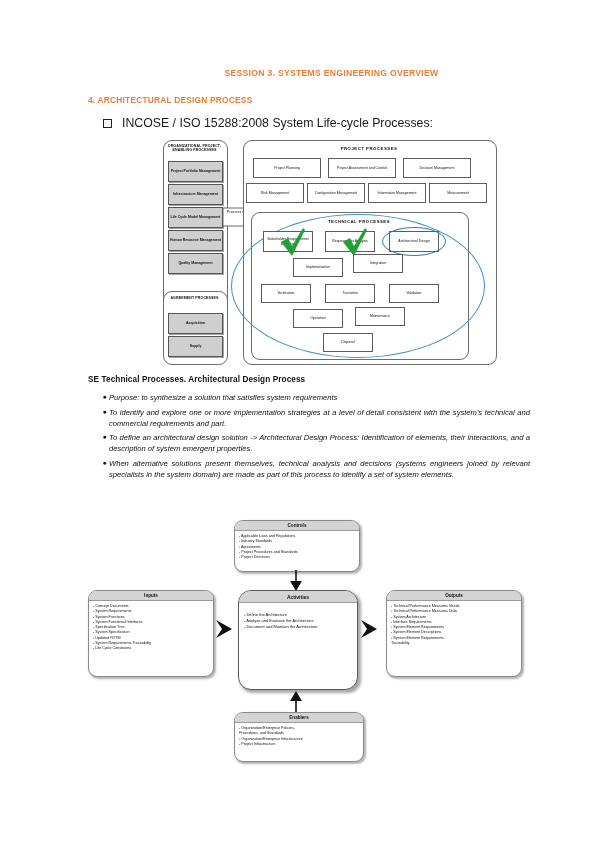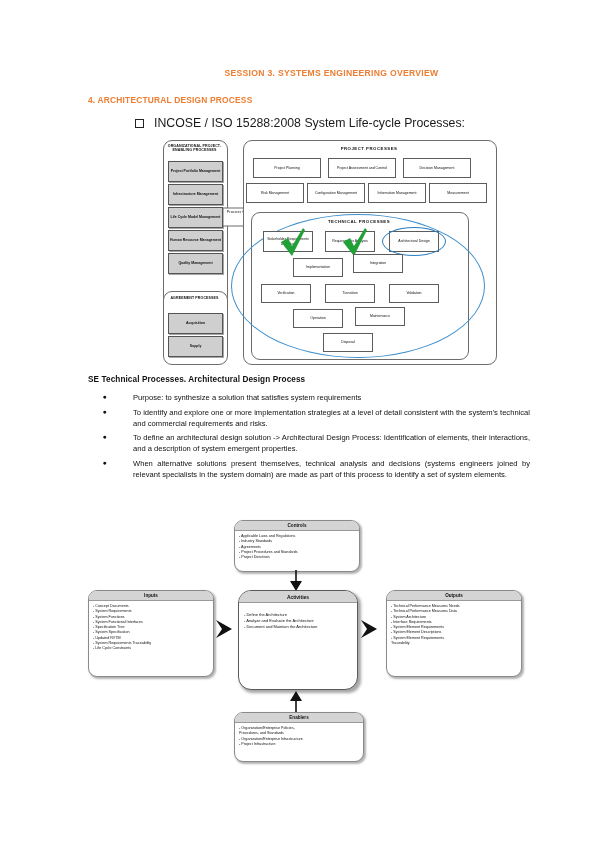--- a/index.html
+++ b/index.html
@@ -12,21 +12,21 @@
   .session-title{
     position:absolute;left:0;top:68px;width:599px;text-align:center;
     font-size:8.6px;font-weight:bold;letter-spacing:.3px;color:#ED7D31;padding-left:32px;
   }
   .section-title{
     position:absolute;left:88px;top:95px;
     font-size:8.4px;font-weight:bold;letter-spacing:.2px;color:#ED7D31;
   }
   .incose-line{
     position:absolute;left:103px;top:116px;display:flex;align-items:center;gap:10px;
-    font-size:12.3px;color:#1a1a1a;font-family:"Liberation Sans",sans-serif;margin-left:32px;
+    font-size:12.3px;color:#1a1a1a;font-family:"Liberation Sans",sans-serif;
   }
   .sq-bullet{
     display:inline-block;width:7px;height:7px;border:1.4px solid #222;background:#fff;
   }
   
   .diagram{position:absolute;left:163px;top:136px;width:340px;height:228px;}
   .rbox{position:absolute;border:1px solid #6d6d6d;border-radius:9px;background:#fff;}
   .pbox{
     position:absolute;border:1px solid #5c5c5c;background:#fff;
     display:flex;align-items:center;justify-content:center;text-align:center;
@@ -44,22 +44,23 @@
   .ad-ellipse{position:absolute;border:1.2px solid #2E7FC0;border-radius:50%;}
   .guide-arrow{position:absolute;}
   .check{position:absolute;}
   
   .subhead{
     position:absolute;left:88px;top:375px;font-size:8.2px;font-weight:bold;color:#111;
     letter-spacing:.1px;
   }
   .bullets{position:absolute;left:100px;top:392px;width:430px;}
   .bl{
-    display:flex;gap:24px;margin-bottom:3.5px;font-size:7.6px;line-height:1.45;color:#111;
+    display:flex;gap:0;margin-bottom:3.5px;font-size:7.6px;line-height:1.45;color:#111;
     text-align:justify;
+    font-style:italic;
   }
   .bl .dot{flex:0 0 auto;width:9px;text-align:center;font-size:7px;line-height:1.5;}
   .bl .txt{flex:1 1 auto;text-align:justify;}
   .bl .txt.j{ text-align-last:left; }
   
   .idef{position:absolute;left:88px;top:520px;width:440px;height:250px;}
   .ibox{
     position:absolute;border:1px solid #8a8a8a;border-radius:9px;background:#fff;
     box-shadow:1.5px 1.5px 2px rgba(0,0,0,.30);overflow:hidden;
   }
@@ -165,21 +166,21 @@
 
   <div class="subhead">SE Technical Processes. Architectural Design Process</div>
 
   <div class="bullets">
     <div class="bl">
       <span class="dot">●</span>
       <span class="txt j">Purpose: to synthesize a solution that satisfies system requirements</span>
     </div>
     <div class="bl">
       <span class="dot">●</span>
-      <span class="txt j">To identify and explore one or more implementation strategies at a level of detail consistent with the system's technical and commercial requirements and risks.</span>
+      <span class="txt j">To identify and explore one or more implementation strategies at a level of detail consistent with the system's technical and commercial requirements and part.</span>
     </div>
     <div class="bl">
       <span class="dot">●</span>
       <span class="txt j">To define an architectural design solution -&gt; Architectural Design Process: Identification of elements, their interactions, and a description of system emergent properties.</span>
     </div>
     <div class="bl">
       <span class="dot">●</span>
       <span class="txt j">When alternative solutions present themselves, technical analysis and decisions (systems engineers joined by relevant specialists in the system domain) are made as part of this process to identify a set of system elements.</span>
     </div>
   </div>

